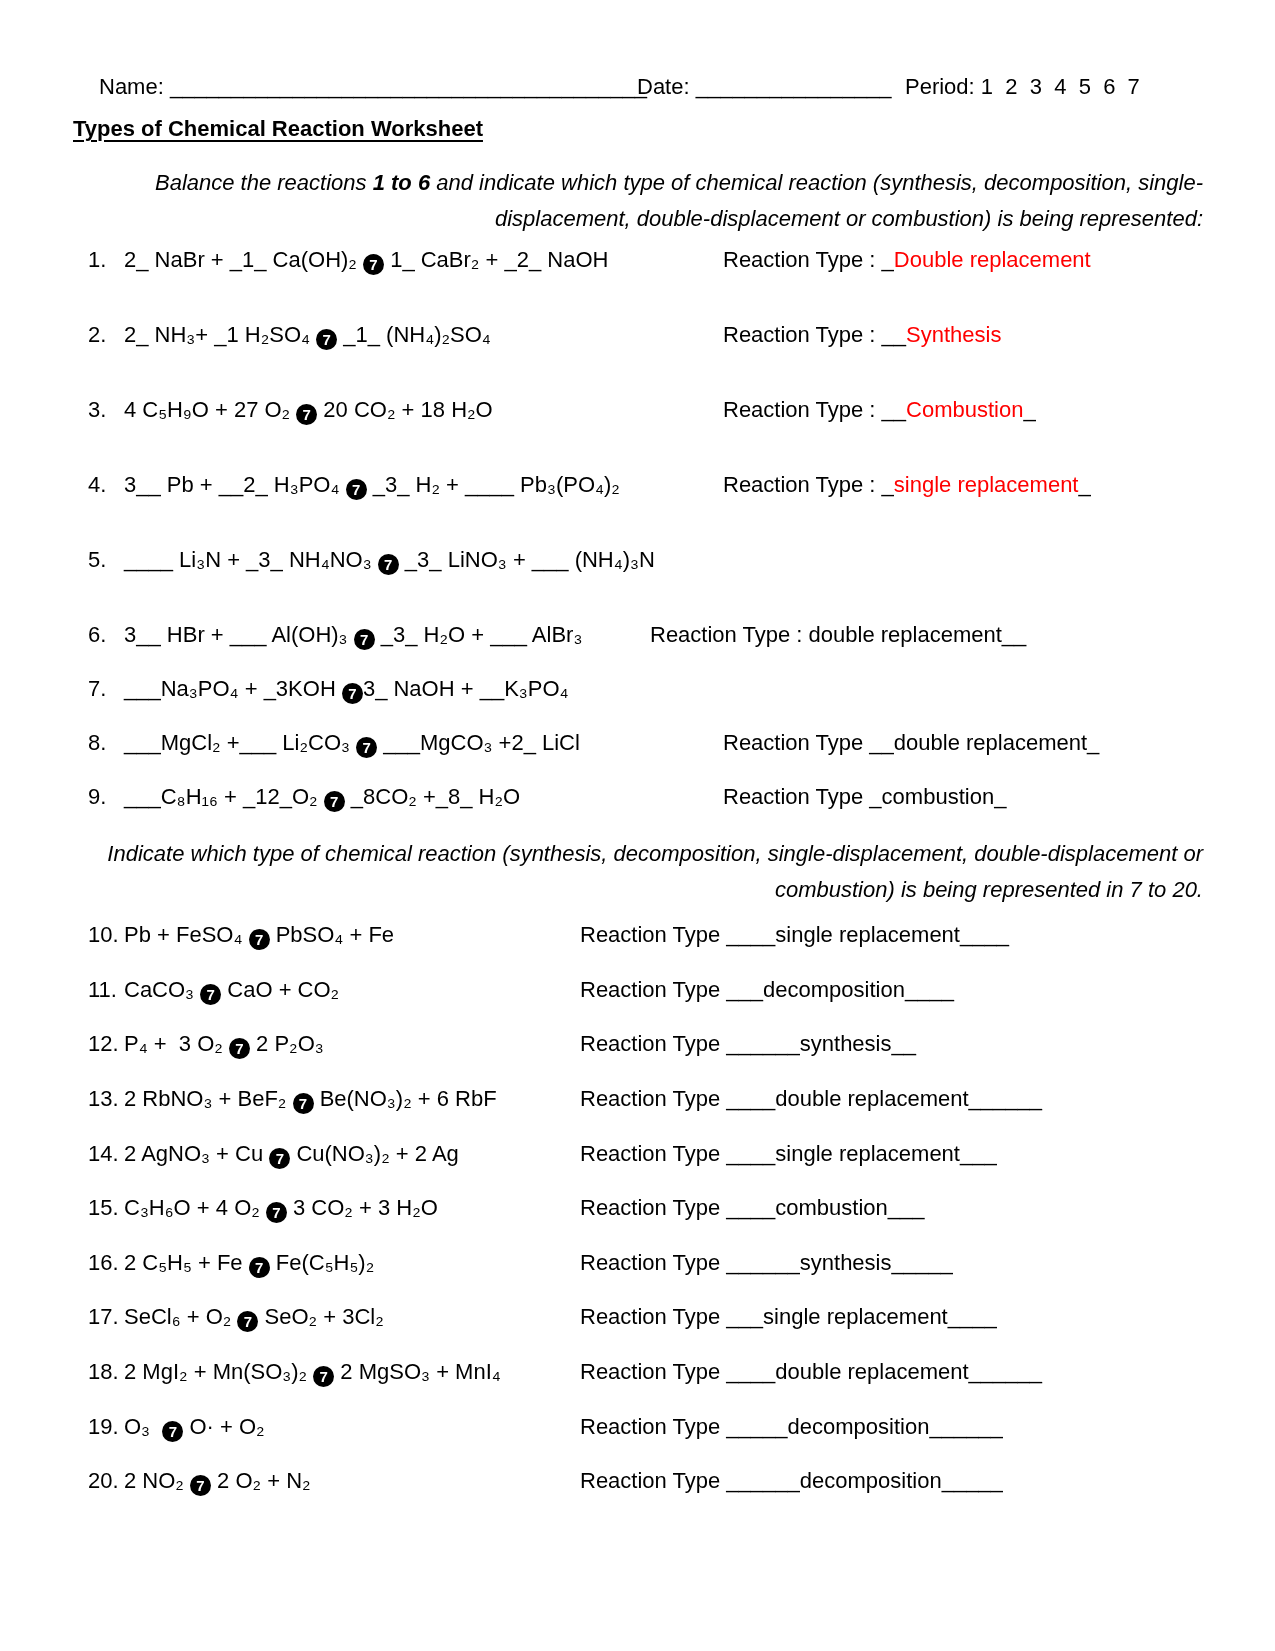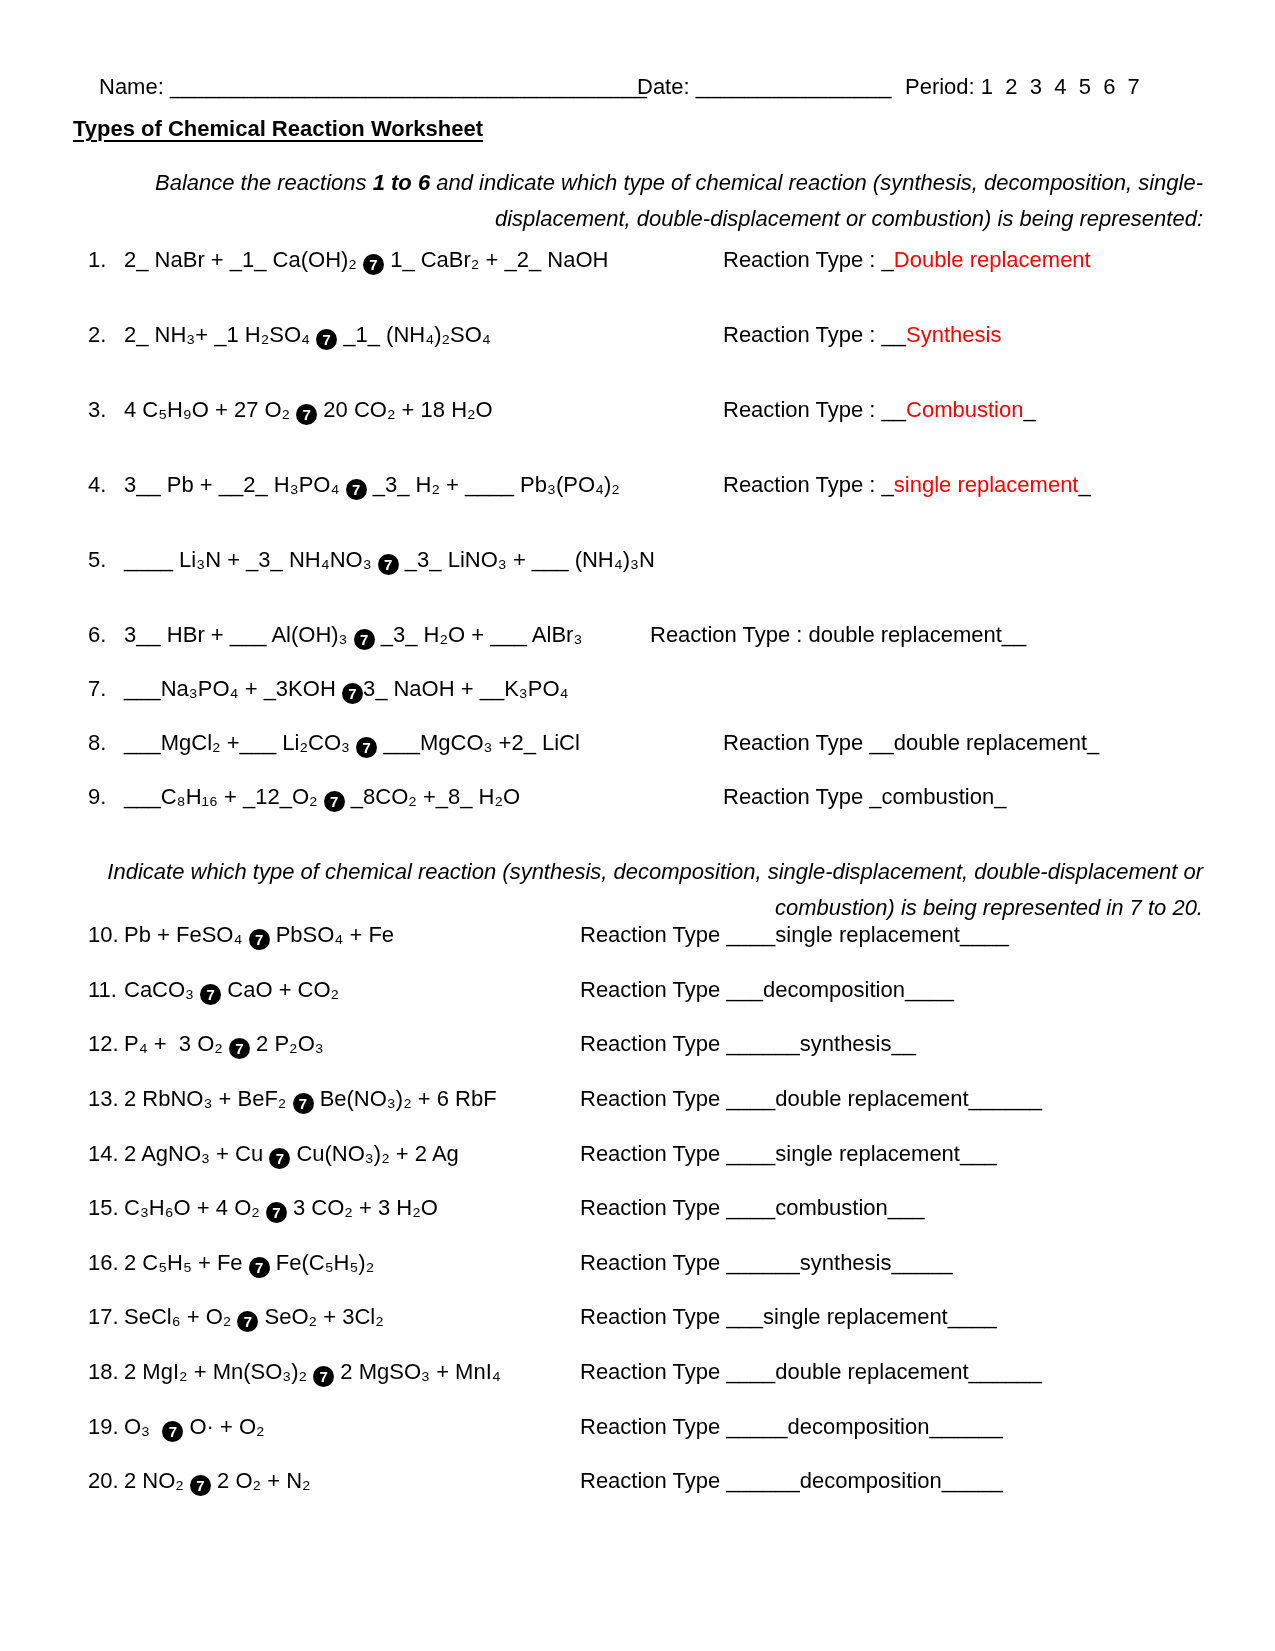--- a/index.html
+++ b/index.html
@@ -24,21 +24,21 @@
     text-underline-offset:4px;
   }
   .para {
     left:73px; top:165px;
     width:1130px;
     font-style:italic;
     line-height:36px;
     white-space:normal;
     text-align:right;
   }
-  .para2 { top:836px;margin-top:18px; }
+  .para2 { top:836px; }
   .row { position:absolute; left:88px; height:30px; white-space:pre; }
   .num { display:inline-block; width:36px; white-space:pre; }
   .eq { white-space:pre; }
   .arrow {
     display:inline-block;
     width:21px; height:21px;
     border-radius:50%;
     background:#000; color:#fff;
     font-size:15px; font-weight:bold;
     text-align:center; line-height:21px;

